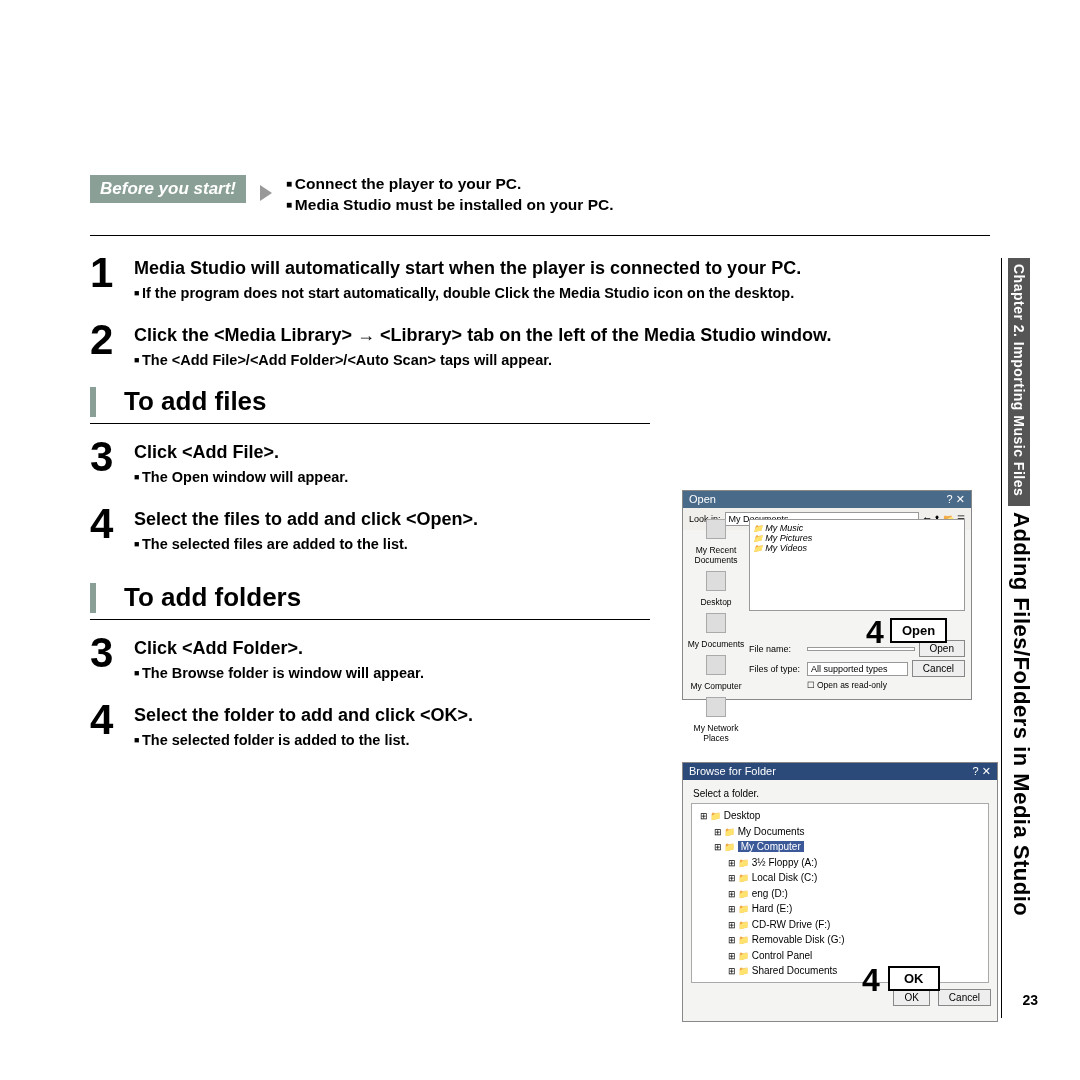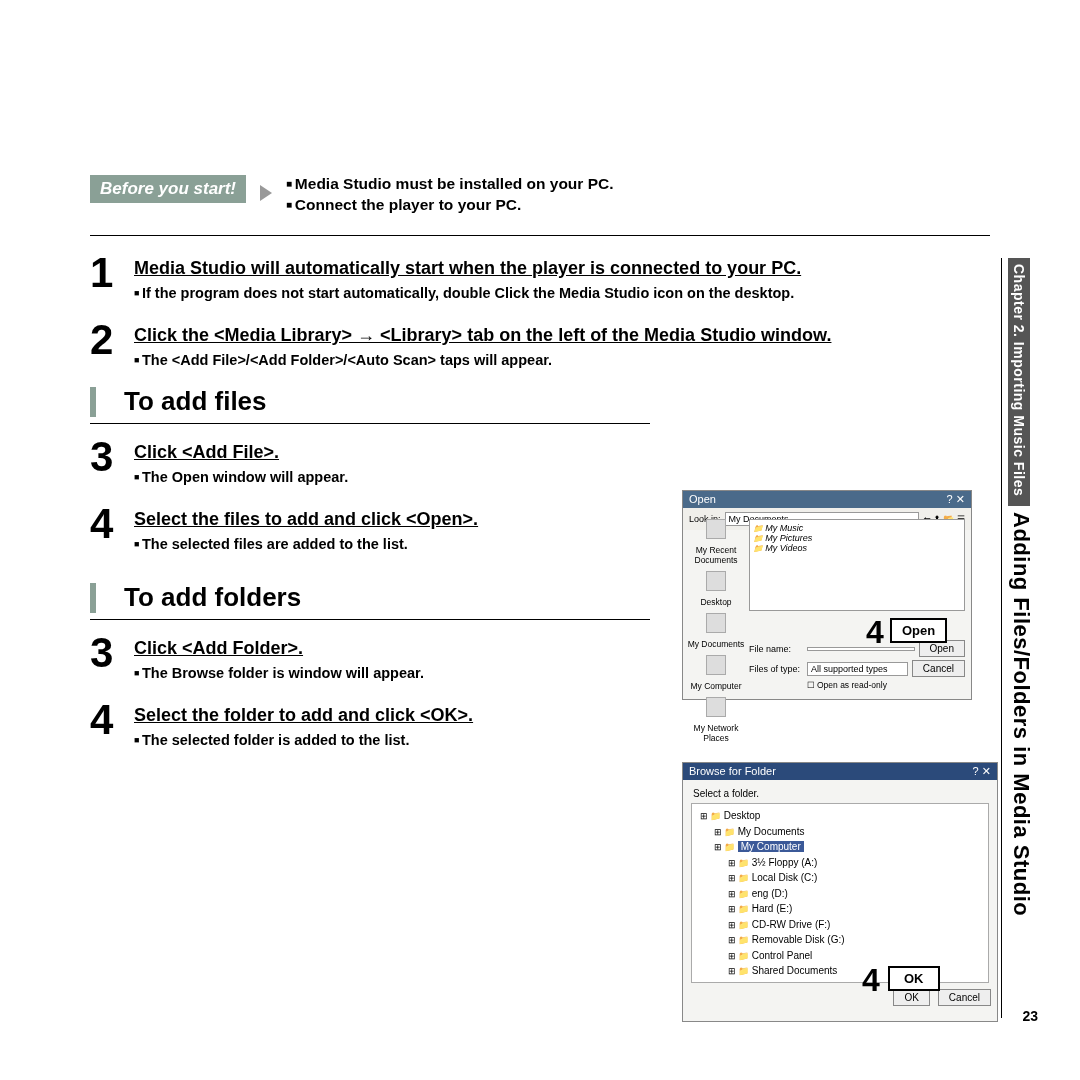--- a/index.html
+++ b/index.html
@@ -40,21 +40,21 @@
     margin-top: -6px;
   }
   .bullet-list { font-size: 15.5px; font-weight: bold; }
   .bullet-list li { list-style: none; margin-bottom: 3px; }
   .sq::before { content: "■ "; font-size: 10px; vertical-align: 2px; }
   .thin-rule { border: none; border-top: 1px solid #000; margin: 18px 0 16px 0; }
 
   .step { display: flex; gap: 18px; margin-bottom: 18px; }
   .stepnum { font-size: 42px; font-weight: bold; line-height: 1; min-width: 26px; }
   .stepbody { padding-top: 6px; }
-  .step-main { font-size: 18px; font-weight: bold; margin-bottom: 6px; text-decoration: underline; }
+  .step-main { font-size: 18px; font-weight: bold; margin-bottom: 6px; }
   .step-sub { font-size: 14.5px; font-weight: bold; }
   .step-sub .sq::before { font-size: 9px; }
 
   .section-head {
     display: flex; align-items: center; gap: 28px;
     font-size: 26px; font-weight: bold;
     margin: 8px 0 4px 0;
   }
   .section-bar { width: 6px; height: 30px; background: #8aa096; }
   .section-rule { border: none; border-top: 1px solid #000; margin: 6px 0 12px 0; width: 560px; }
@@ -67,21 +67,21 @@
     width: 30px;
     height: 720px;
   }
   .vtext {
     writing-mode: vertical-rl;
     font-weight: bold;
     letter-spacing: 0.5px;
   }
   .vtext.small { font-size: 14px; color: #fff; background: #555; padding: 6px 3px 10px 3px; margin-bottom: 6px; }
   .vtext.big { font-size: 22px; }
-  .pageno { position: absolute; right: 42px; bottom: 56px; font-size: 14px; font-weight: bold; }
+  .pageno { position: absolute; right: 42px; bottom: 72px; font-size: 14px; font-weight: bold; }
   .sidebar-rule { position: absolute; right: 78px; top: 258px; width: 1px; height: 760px; background: #000; }
 
   
   .shot {
     position: absolute; border: 1px solid #888; background: #f4f4f2;
     font-size: 10px;
   }
   .shot-title { background: #4a6a8a; color: #fff; padding: 2px 6px; font-size: 11px; display:flex; justify-content:space-between; }
   .shot .row { display:flex; gap:4px; align-items:center; margin-bottom:3px; }
   .shot .field { border:1px solid #999; background:#fff; padding:1px 3px; flex:1; font-size:9px; }
@@ -116,22 +116,22 @@
   <div class="vtext big">Adding Files/Folders in Media Studio</div>
 </div>
 <div class="pageno">23</div>
 
 <div class="page">
 
   <div class="before-start">
     <span class="before-badge">Before you start!</span>
     <span class="arrow-tri"></span>
     <ul class="bullet-list">
+      <li class="sq">Connect the player to your PC.</li>
       <li class="sq">Media Studio must be installed on your PC.</li>
-      <li class="sq">Connect the player to your PC.</li>
     </ul>
   </div>
 
   <hr class="thin-rule">
 
   <div class="step">
     <div class="stepnum">1</div>
     <div class="stepbody">
       <div class="step-main">Media Studio will automatically start when the player is connected to your PC.</div>
       <div class="step-sub"><span class="sq">If the program does not start automatically, double Click the Media Studio icon on the desktop.</span></div>

